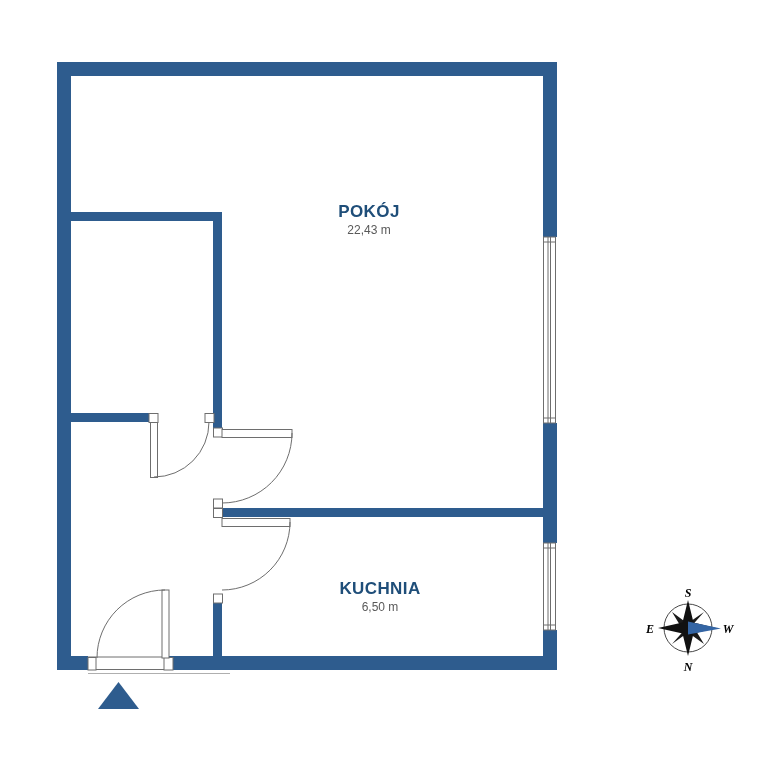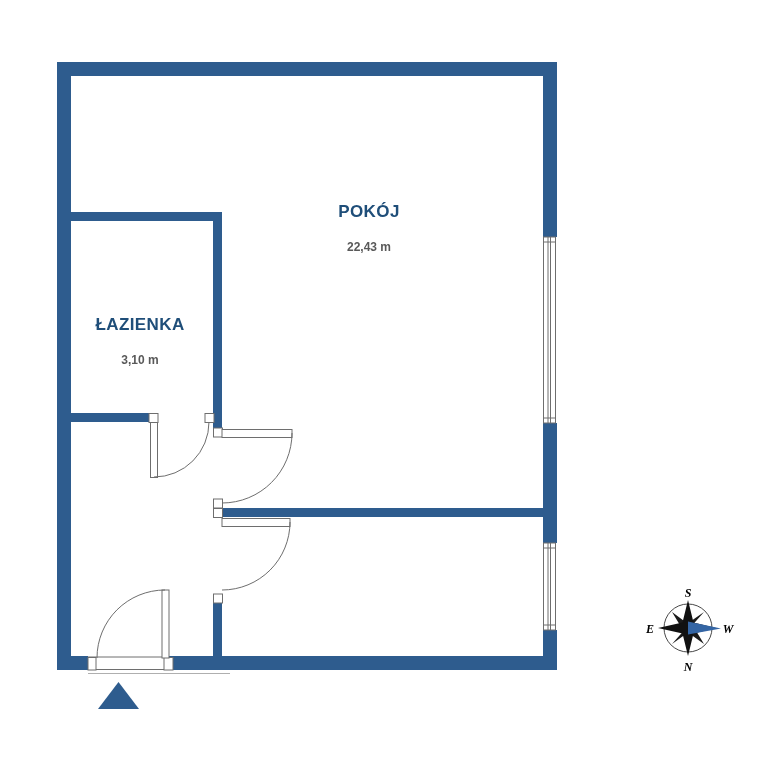--- a/index.html
+++ b/index.html
@@ -14,21 +14,21 @@
     font-family:"Liberation Sans",sans-serif;}
   .stage{position:relative;width:780px;height:768px;background:#fff;}
   svg.plan{position:absolute;left:0;top:0;}
   .wall{fill:var(--wall);stroke:none;}
   .thin{stroke:var(--line);stroke-width:1;fill:none;}
   .leaf{fill:#ffffff;stroke:var(--line);stroke-width:1;}
   .jamb{fill:#ffffff;stroke:var(--line);stroke-width:1;}
   .winbox{fill:#ffffff;stroke:var(--line);stroke-width:1;}
   .room-label{position:absolute;transform:translateX(-50%);text-align:center;white-space:nowrap;}
   .room-label .name{color:var(--room-label);font-size:17px;font-weight:700;letter-spacing:.4px;line-height:1.05;text-align:center;}
-  .room-label .area{color:var(--area-text);font-size:12px;font-weight:700;margin-top:19px;}
+  .room-label .area{color:var(--area-text);font-size:12px;font-weight:400;margin-top:2px;}
   .compass-letter{font-family:"Liberation Serif","DejaVu Serif",serif;
     font-style:italic;font-weight:700;font-size:12px;fill:#000;}
 </style>
 </head>
 <body>
 
 <div class="stage">
 
   <svg class="plan" width="780" height="768" viewBox="0 0 780 768">
 
@@ -104,20 +104,20 @@
       <text class="compass-letter" x="650" y="632.5" text-anchor="middle">E</text>
       <text class="compass-letter" x="728" y="632.5" text-anchor="middle">W</text>
     </g>
   </svg>
 
   <div class="room-label" style="left:369px;top:203px;">
     <div class="name">POKÓJ</div>
     <div class="area">22,43 m</div>
   </div>
 
-  <div class="room-label" style="left:140px;top:316px;">
-    <div class="name">ŁAZIENKA</div>
-    <div class="area">3,10 m</div>
-  </div>
 
 
+  <div class="room-label" style="left:380px;top:580px;">
+    <div class="name">KUCHNIA</div>
+    <div class="area">6,50 m</div>
+  </div>
 
 </div>
 
 </body></html>

